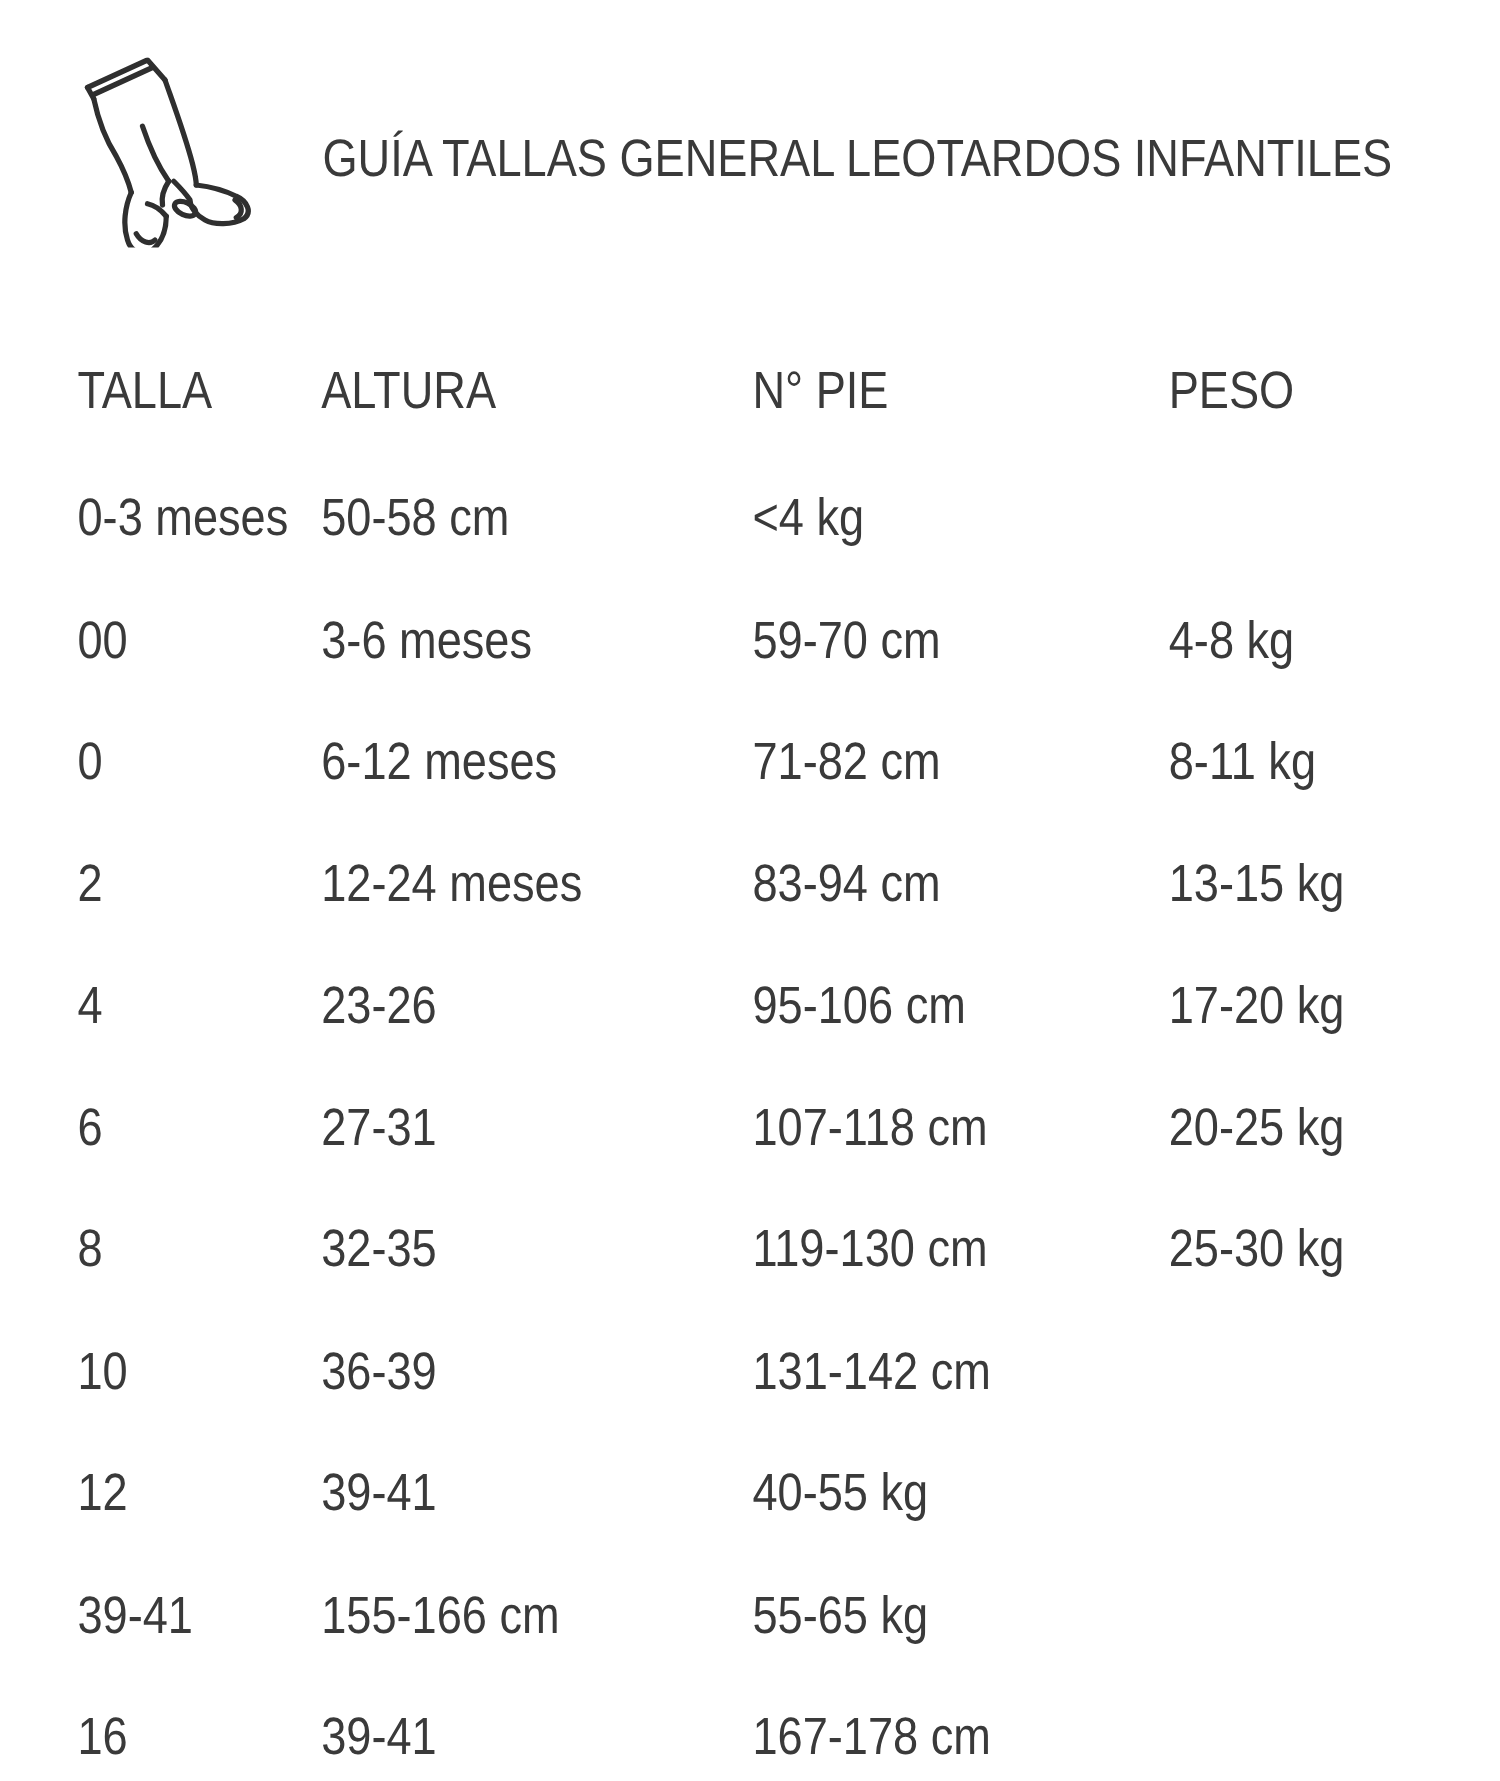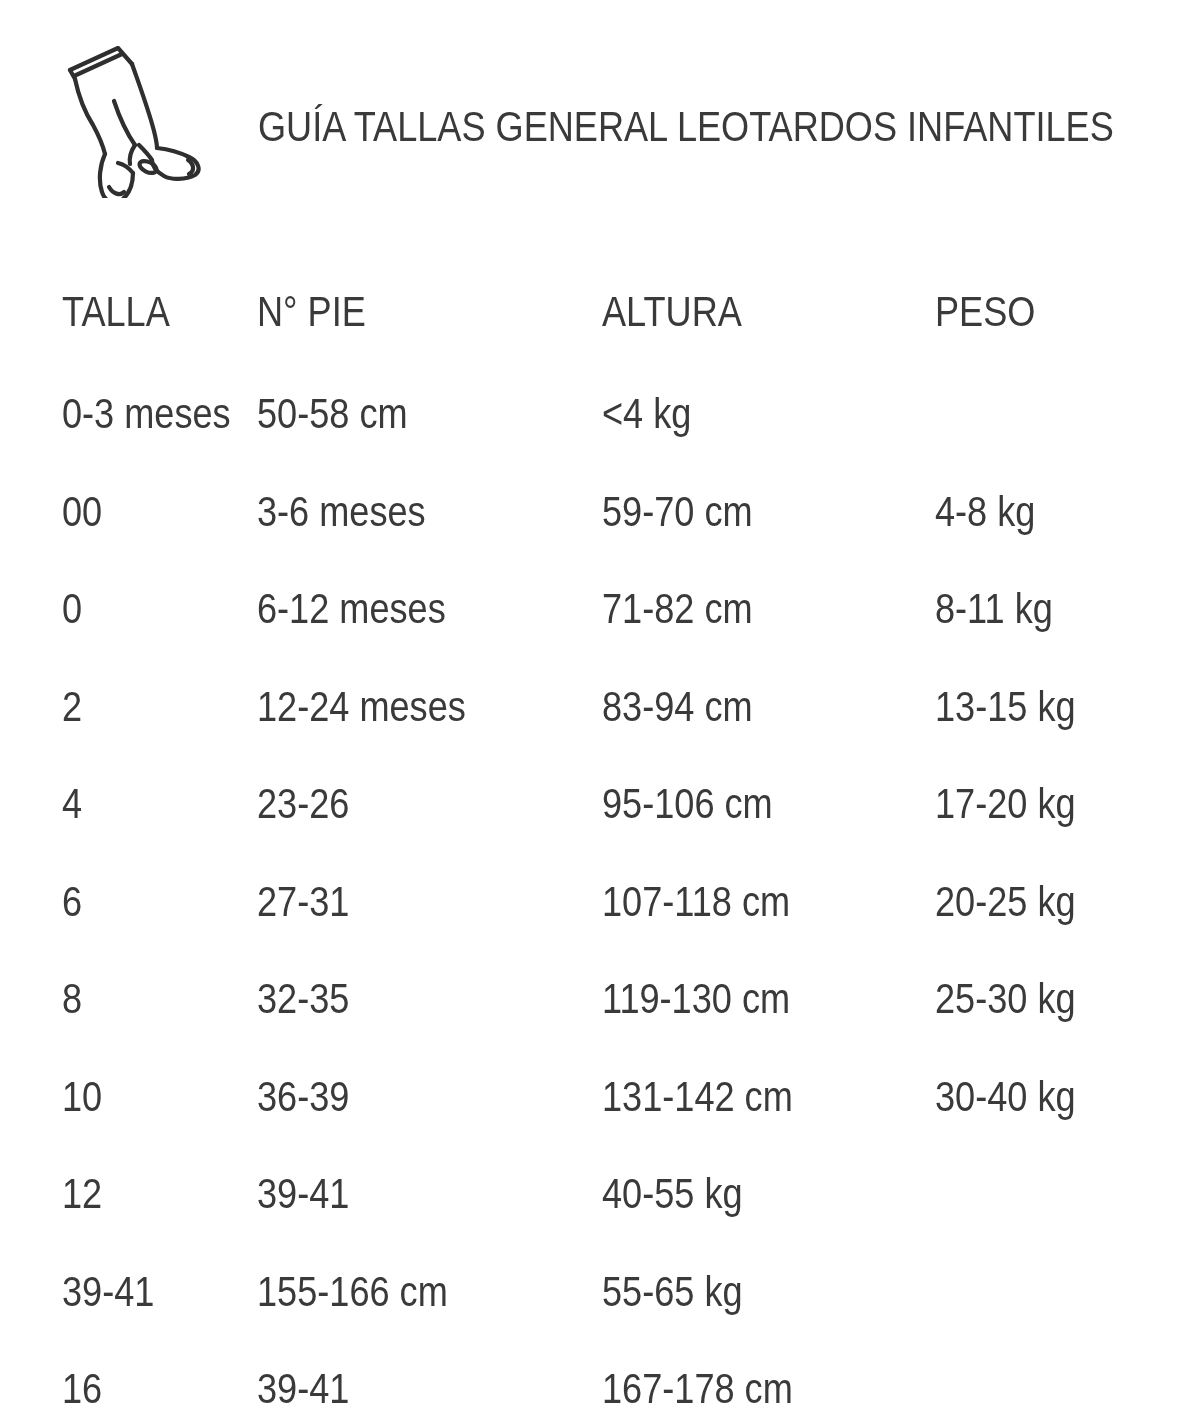--- a/index.html
+++ b/index.html
@@ -61,22 +61,22 @@
       <ellipse cx="86" cy="121" rx="9" ry="5" transform="rotate(25 86 121)"></ellipse>
       <path d="M126,114 C132,118 133,125 127,128"></path>
     </g>
   </svg>
 
   <h1 class="title"><span class="cond">GUÍA TALLAS GENERAL LEOTARDOS INFANTILES</span></h1>
 
   <div class="size-table">
     <div class="row header">
       <span class="cell"><span class="cond">TALLA</span></span>
+      <span class="cell"><span class="cond">ALTURA</span></span>
       <span class="cell"><span class="cond">N° PIE</span></span>
-      <span class="cell"><span class="cond">ALTURA</span></span>
       <span class="cell"><span class="cond">PESO</span></span>
     </div>
     <div id="rows">
         <div class="row">
           <span class="cell"><span class="cond">0-3 meses</span></span>
           <span class="cell"><span class="cond">50-58 cm</span></span>
           <span class="cell"><span class="cond">&lt;4 kg</span></span>
         </div>
         <div class="row">
           <span class="cell"><span class="cond">00</span></span>
@@ -111,21 +111,20 @@
         <div class="row">
           <span class="cell"><span class="cond">8</span></span>
           <span class="cell"><span class="cond">32-35</span></span>
           <span class="cell"><span class="cond">119-130 cm</span></span>
           <span class="cell"><span class="cond">25-30 kg</span></span>
         </div>
         <div class="row">
           <span class="cell"><span class="cond">10</span></span>
           <span class="cell"><span class="cond">36-39</span></span>
           <span class="cell"><span class="cond">131-142 cm</span></span>
-          <span class="cell"><span class="cond">30-40 kg</span></span>
         </div>
         <div class="row">
           <span class="cell"><span class="cond">12</span></span>
           <span class="cell"><span class="cond">39-41</span></span>
           <span class="cell"><span class="cond">40-55 kg</span></span>
         </div>
         <div class="row">
           <span class="cell"><span class="cond">39-41</span></span>
           <span class="cell"><span class="cond">155-166 cm</span></span>
           <span class="cell"><span class="cond">55-65 kg</span></span>

